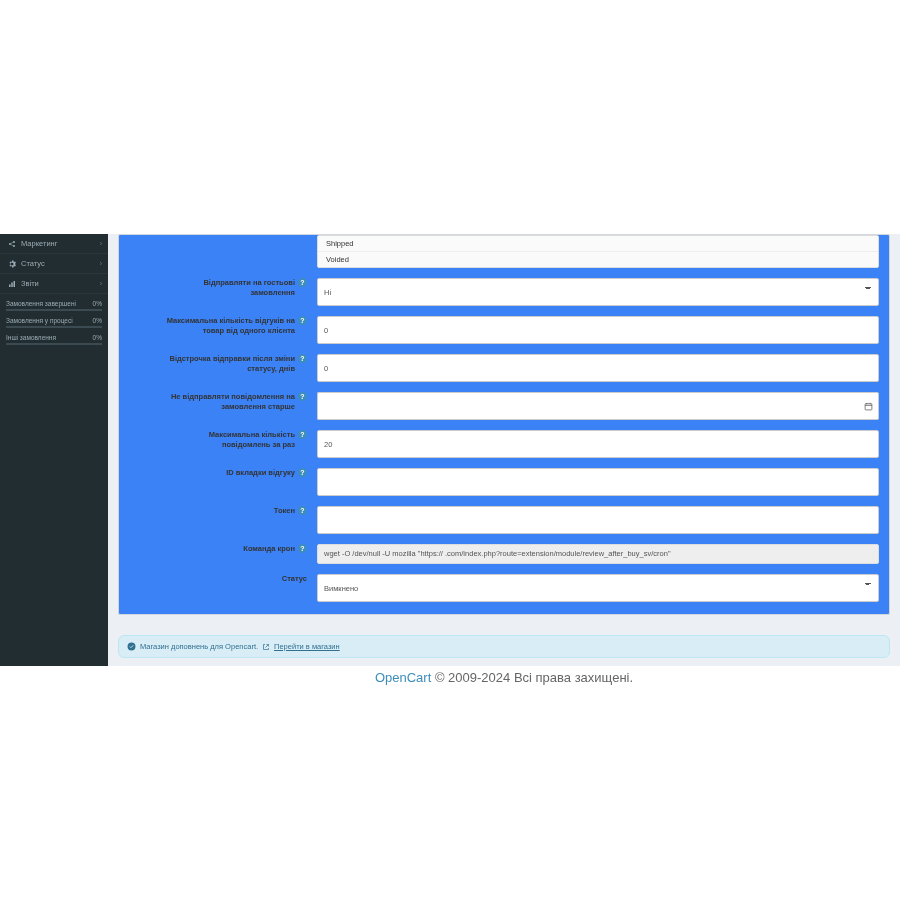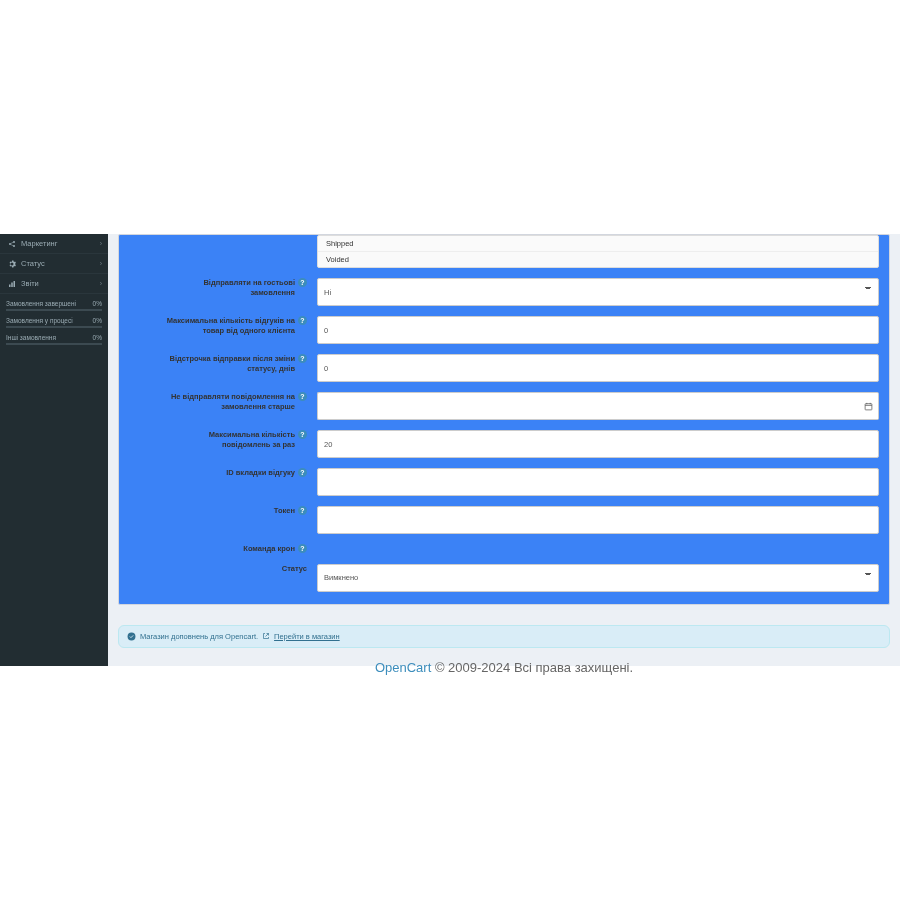--- a/index.html
+++ b/index.html
@@ -200,20 +200,23 @@
           <div class="form-control-wrap">
             <input class="input" value="" style="">
           </div>
         </div>
 
         <div class="form-row">
           <div class="form-label">
               <span class="form-label-text">Команда крон</span>
               <span class="help-icon">?</span>
             </div>
+          <div class="form-control-wrap">
+            <div class="readonly-box">wget -O /dev/null -U mozilla "https://             .com/index.php?route=extension/module/review_after_buy_sv/cron"</div>
+          </div>
         </div>
 
         <div class="form-row">
           <div class="form-label">
               <span class="form-label-text">Статус</span>
             </div>
           <div class="form-control-wrap">
             <select class="select"><option>Вимкнено</option></select>
           </div>
         </div>

